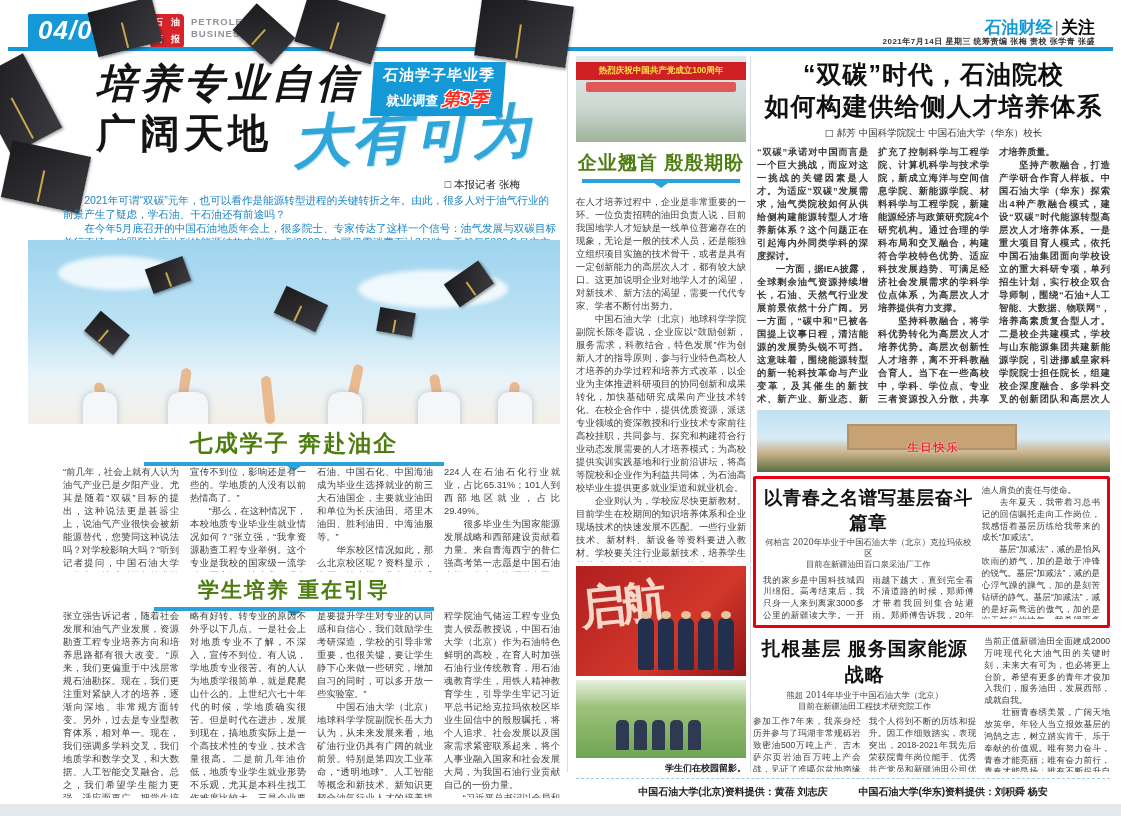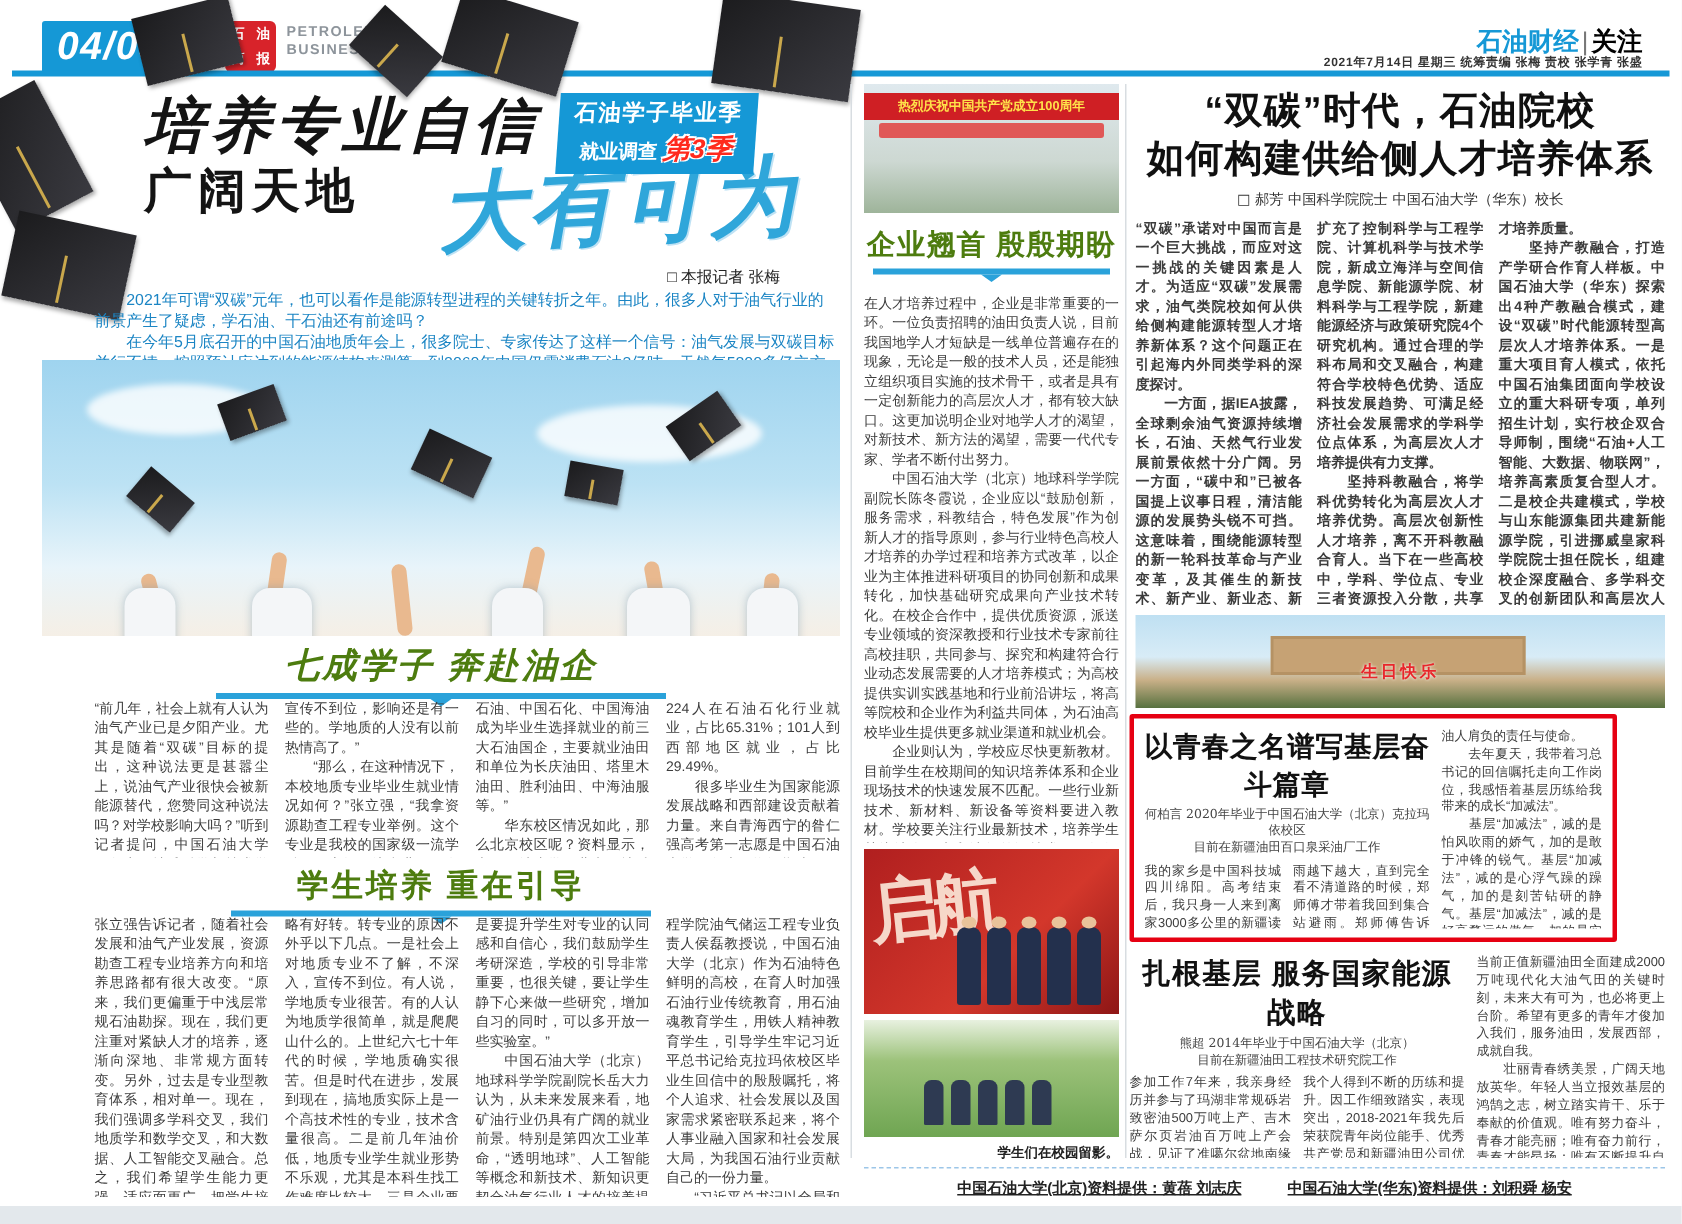--- a/index.html
+++ b/index.html
@@ -16,21 +16,21 @@
   #section-name{top:16px;right:26px;text-align:right;font-size:17px;font-weight:bold;}
   #section-name .blue{color:#1598d6;}
   #section-name .bar{color:#777;font-weight:normal;padding:0 2px;}
   #dateline{top:36px;right:26px;font-size:8px;color:#333;font-weight:bold;letter-spacing:.5px;}
   #blue-rule{top:47px;left:8px;right:8px;height:4px;background:#1598d6;}
   
   .cap{background:linear-gradient(135deg,#1b1b1d,#3a3a40);box-shadow:1px 2px 3px rgba(0,0,0,.35);}
   .cap:after{content:"";position:absolute;left:45%;top:40%;width:2px;height:55%;background:#caa84c;}
   
   #hl1{top:56px;left:96px;font-size:40px;font-weight:900;color:#141414;letter-spacing:4px;font-family:"Liberation Sans",sans-serif;font-style:italic;}
-  #hl2{top:106px;left:96px;font-size:32px;font-weight:900;color:#141414;letter-spacing:4px;}
+  #hl2{top:106px;left:96px;font-size:40px;font-weight:900;color:#141414;letter-spacing:4px;}
   #hl-script{top:98px;left:292px;font-size:58px;font-weight:900;font-style:italic;color:#2fa6da;
     font-family:"DejaVu Serif",serif;transform:rotate(-3deg);letter-spacing:2px;text-shadow:1px 1px 0 #bfe2f4;}
   #badge{top:62px;left:372px;background:#1598d6;color:#fff;padding:4px 10px 5px;transform:skewX(-4deg);text-align:center;}
   #badge .l1{font-size:15px;font-weight:bold;letter-spacing:1px;}
   #badge .l2{font-size:13px;font-weight:bold;margin-top:2px;}
   #badge .season{color:#ff2a1e;font-style:italic;font-size:18px;font-weight:900;
     text-shadow:-1px -1px 0 #fff,1px -1px 0 #fff,-1px 1px 0 #fff,1px 1px 0 #fff;}
   #lead-byline{top:178px;left:96px;width:424px;text-align:right;font-size:10.5px;color:#222;}
   #intro{top:194px;left:63px;width:494px;color:#1b85c4;font-size:10.6px;line-height:1.32;font-weight:500;}
   #intro p{margin:0;text-indent:2em;}
@@ -38,21 +38,21 @@
   #photo-main{top:240px;left:28px;width:532px;height:184px;overflow:hidden;
     background:linear-gradient(180deg,#9fd4ef 0%,#bce2f4 45%,#e8f4fa 75%,#f5efe6 100%);}
   .cloud{position:absolute;background:rgba(255,255,255,.8);border-radius:50%;filter:blur(2px);}
   .hand{position:absolute;width:10px;height:42px;background:#e9b98f;border-radius:5px;bottom:0;}
   .person{position:absolute;bottom:-8px;width:34px;height:40px;background:#f4f6f8;border-radius:12px 12px 0 0;box-shadow:0 0 6px rgba(120,150,170,.5);}
   
   .sec-head{text-align:center;font-weight:900;color:#4d7c0f;}
   .sec-underline{height:4px;background:#2aa2da;margin:3px auto 0;position:relative;}
   .sec-underline:after{content:"";position:absolute;left:50%;top:4px;margin-left:-7px;
     border-left:7px solid transparent;border-right:7px solid transparent;border-top:5px solid #2aa2da;}
-  #sec1-head{top:428px;left:28px;width:532px;font-size:23px;letter-spacing:2px;font-style:italic;}
+  #sec1-head{top:428px;left:28px;width:532px;font-size:23px;letter-spacing:2px;}
   #sec2-head{top:576px;left:28px;width:532px;font-size:21px;letter-spacing:2px;}
   
   .coltext{font-size:9.3px;line-height:1.4;color:#3c3c3c;text-align:justify;white-space:pre-line;overflow:hidden;}
   #s1-cols{top:466px;left:63px;width:497px;height:106px;display:flex;gap:11px;}
   #s1-cols div{flex:1;}
   #s2-cols{top:610px;left:63px;width:497px;height:188px;display:flex;gap:11px;}
   #s2-cols div{flex:1;}
   
   .vrule{width:1px;background:#d8dde1;top:56px;height:716px;}
   
@@ -72,40 +72,40 @@
   #mid-caption{top:762px;left:576px;width:170px;text-align:right;font-size:9px;font-weight:bold;color:#222;}
   
   #rt-headline{top:58px;left:757px;width:353px;text-align:center;font-size:25px;font-weight:900;color:#101010;line-height:1.28;letter-spacing:1px;}
   #rt-byline{top:127px;left:757px;width:353px;text-align:center;font-size:9.5px;color:#333;font-family:"DejaVu Serif",serif;}
   #rt-cols{top:146px;left:757px;width:353px;height:260px;display:flex;gap:10px;font-weight:bold;}
   #rt-cols div{flex:1;}
   #rt-photo{top:410px;left:757px;width:353px;height:62px;overflow:hidden;background:linear-gradient(180deg,#bfe0f2 0%,#d8ecf7 45%,#c9b088 70%,#57713f 100%);}
   #rt-photo .bldg{position:absolute;left:90px;top:14px;width:170px;height:26px;background:#c6a274;box-shadow:0 0 0 2px #b59264 inset;}
   #rt-overlay{position:absolute;left:0;right:0;top:30px;text-align:center;color:#e8262b;font-size:11px;font-weight:900;letter-spacing:2px;text-shadow:0 0 2px #fff;}
   
-  #red-box{top:476px;left:753px;width:325px;height:152px;border:3px solid #e60012;border-radius:2px;background:#fff;
+  #red-box{top:476px;left:753px;width:357px;height:152px;border:3px solid #e60012;border-radius:2px;background:#fff;
     box-sizing:border-box;padding:6px 7px;display:flex;gap:8px;}
   #rb-left{width:64%;display:flex;flex-direction:column;}
   #rb-title{font-size:18.5px;font-weight:900;color:#111;text-align:center;letter-spacing:.5px;}
   .feat-byline{font-size:8.3px;color:#444;text-align:center;font-family:"DejaVu Serif",serif;line-height:1.35;margin-top:2px;}
   .feat-cols{display:flex;gap:8px;flex:1;margin-top:4px;overflow:hidden;}
   .feat-cols div{flex:1;}
   .feat-cols .coltext{font-size:8.6px;line-height:1.38;}
   #rb-right{width:36%;overflow:hidden;}
   #rb-right .coltext{font-size:8.6px;line-height:1.38;height:100%;}
   
   #gr-box{top:636px;left:753px;width:357px;height:136px;display:flex;gap:8px;}
   #gr-left{width:64%;display:flex;flex-direction:column;}
   #gr-title{font-size:19px;font-weight:900;color:#111;text-align:center;letter-spacing:1px;}
   #gr-right{width:36%;overflow:hidden;}
   #gr-right .coltext{font-size:8.6px;line-height:1.38;height:100%;}
   
   #credits-rule{top:778px;left:576px;width:534px;border-top:1px dashed #9cc6e8;}
   #credits{top:785px;left:576px;width:534px;text-align:center;font-size:10px;font-weight:bold;color:#222;}
-  #credits span{margin:0 14px;text-decoration:underline;}
+  #credits span{margin:0 14px;}
   #bottom-strip{position:absolute;left:0;top:804px;width:1121px;height:12px;background:#e3e8ec;}
 </style>
 </head>
 <body>
 
 <div id="page">
 
   <div class="abs" id="pageno-box">04/05</div>
   <div class="abs" id="edition">版</div>
   <div class="abs" id="logo-red">

